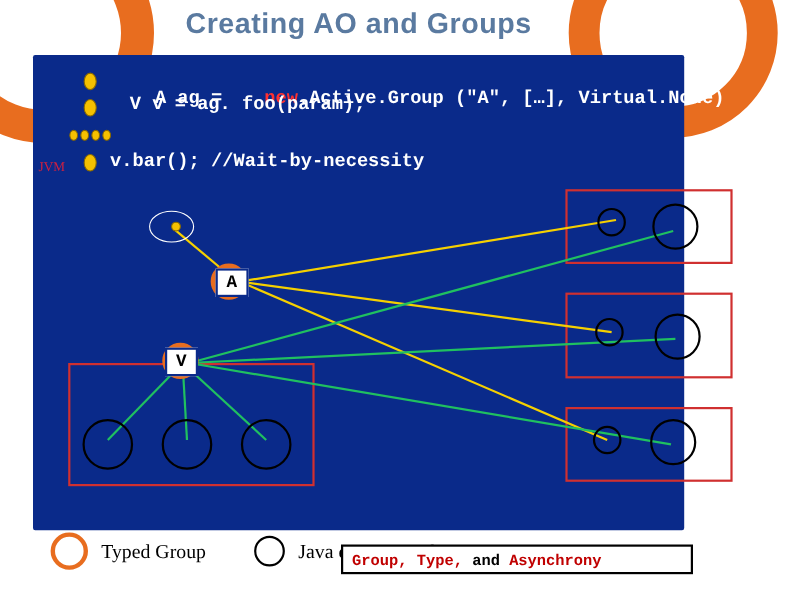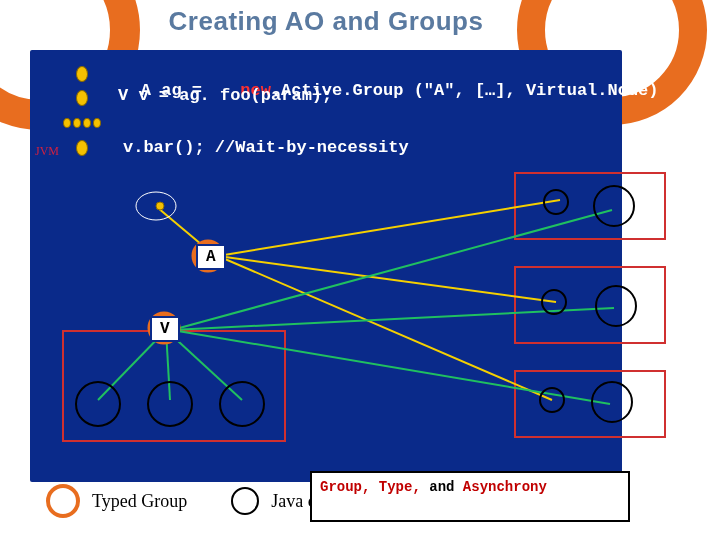--- a/index.html
+++ b/index.html
@@ -131,21 +131,21 @@
     display: inline-block;
   }
   
   .note {
     position: absolute;
     right: 22px;
     bottom: 18px;
     width: 300px;
     border: 2px solid #000;
     background: #fff;
-    padding: 6px 8px 24px 8px;
+    padding: 6px 8px 0 8px;
     font-family: "Courier New", monospace;
     font-weight: bold;
     font-size: 14px;
     line-height: 1.25;
     z-index: 6;
   }
   .note .hl { color: #c00000; }
   
   .group-label {
     position: absolute;
@@ -182,21 +182,21 @@
       <span></span>
       <span></span>
       <span></span>
   </div>
   <div class="ybullet" style="left:76px; top:140px;"></div>
 
   <div class="abs code" style="left:100px; top:62px;">
     <span>A ag = </span><span class="kw">new</span><span>.Active.Group ("A", […], Virtual.Node)</span>
   </div>
   <div class="abs code" style="left:118px; top:86px;">V v = ag. foo(param);</div>
-  <div class="abs code" style="left:100px; top:138px;margin-left:23px;">v.bar(); //Wait-by-necessity</div>
+  <div class="abs code" style="left:100px; top:138px;">v.bar(); //Wait-by-necessity</div>
 
   <div class="redbox" style="left:514px; top:172px; width:148px; height:64px;"></div>
   <div class="redbox" style="left:514px; top:266px; width:148px; height:74px;"></div>
   <div class="redbox" style="left:514px; top:370px; width:148px; height:64px;"></div>
 
   <div class="redbox" style="left:62px; top:330px; width:220px; height:108px;"></div>
 
   <div class="group-label" style="left:196px; top:244px;">A</div>
   <div class="group-label" style="left:150px; top:316px;">V</div>
 

